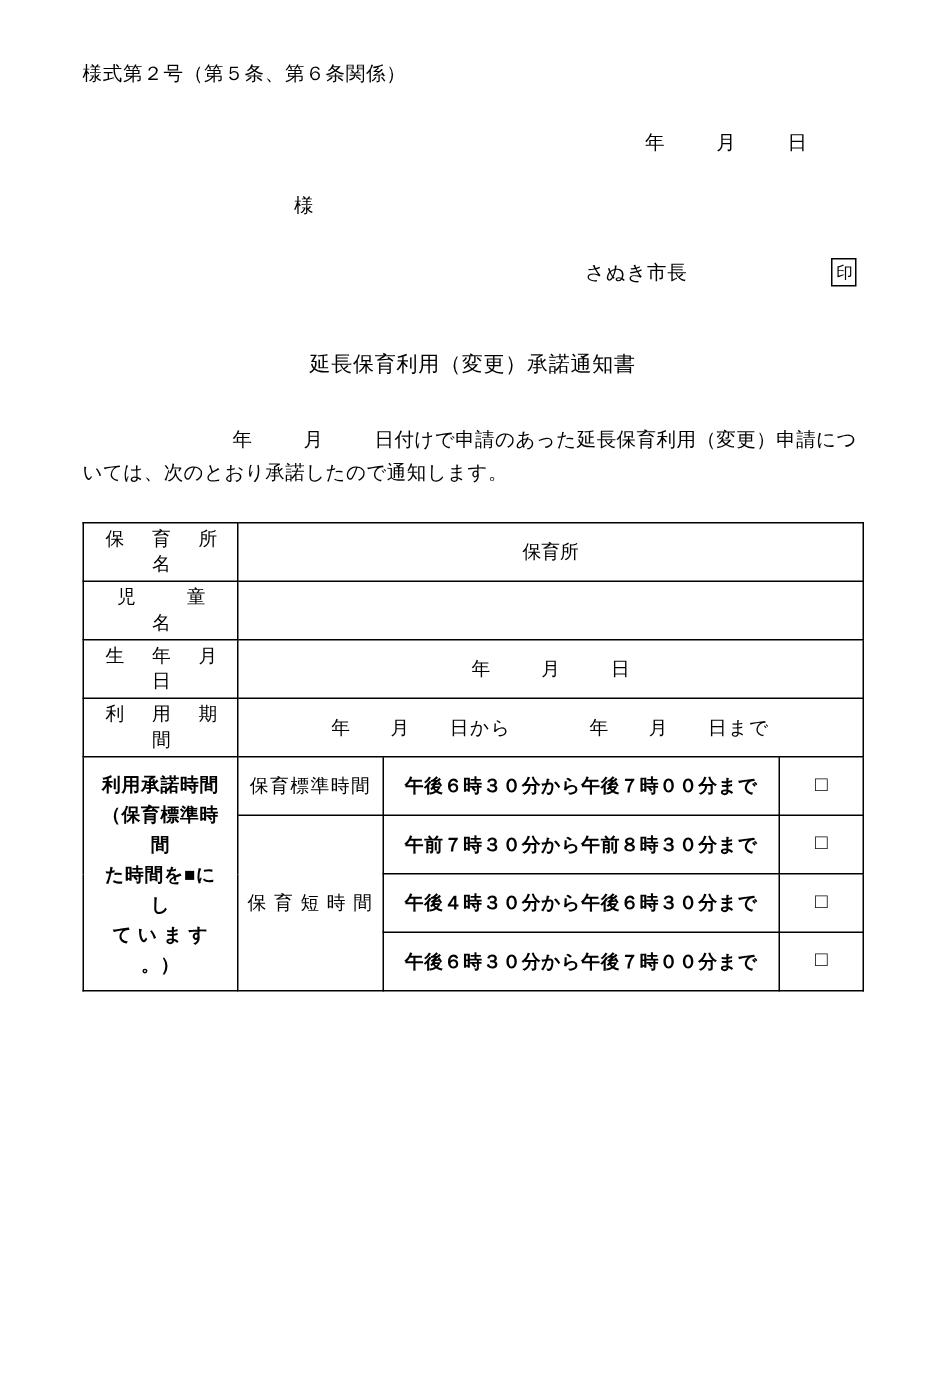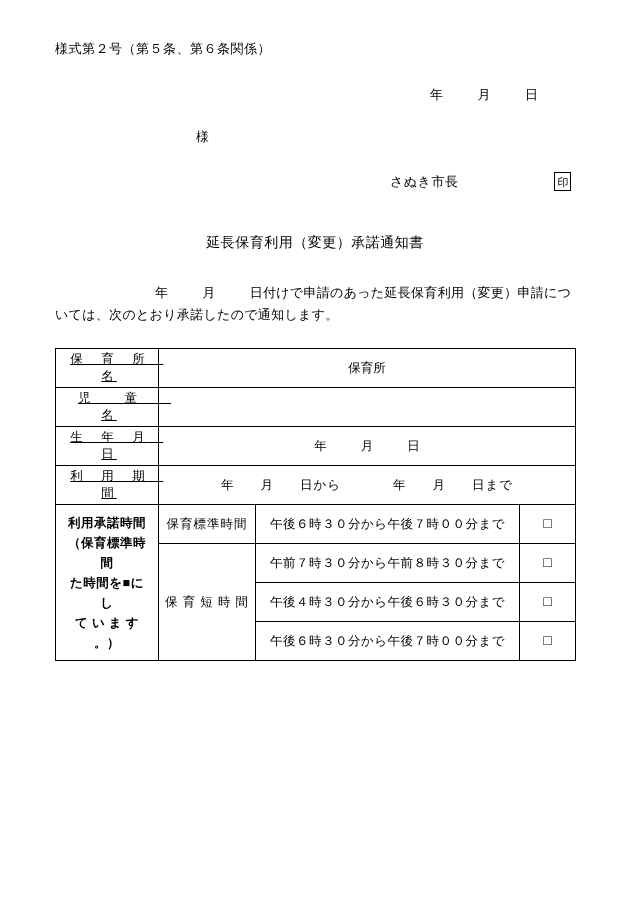--- a/index.html
+++ b/index.html
@@ -107,21 +107,20 @@
     padding: 0;
     text-align: center;
     vertical-align: middle;
     height: 38px;
   }
   .label-cell {
     width: 103px;
     letter-spacing: 3px;
     padding-left: 4px !important;
     box-sizing: border-box;
-    text-decoration: underline;
   }
   .sub-label-cell {
     width: 97px;
     letter-spacing: 1px;
     margin-left: 44px;
   }
   .check-cell {
     width: 56px;
     font-size: 14px;
   }
@@ -130,20 +129,21 @@
   }
   .time-label-multiline {
     text-align: left;
     padding: 6px 8px !important;
     line-height: 1.6;
     letter-spacing: 0.5px;
     font-weight: bold;
   }
   .time-text {
     letter-spacing: 0.5px;
+    font-weight: bold;
   }
   .gap-wide {
     display: inline-block;
     width: 34px;
   }
   .gap-med {
     display: inline-block;
     width: 26px;
   }
   .gap-small {

